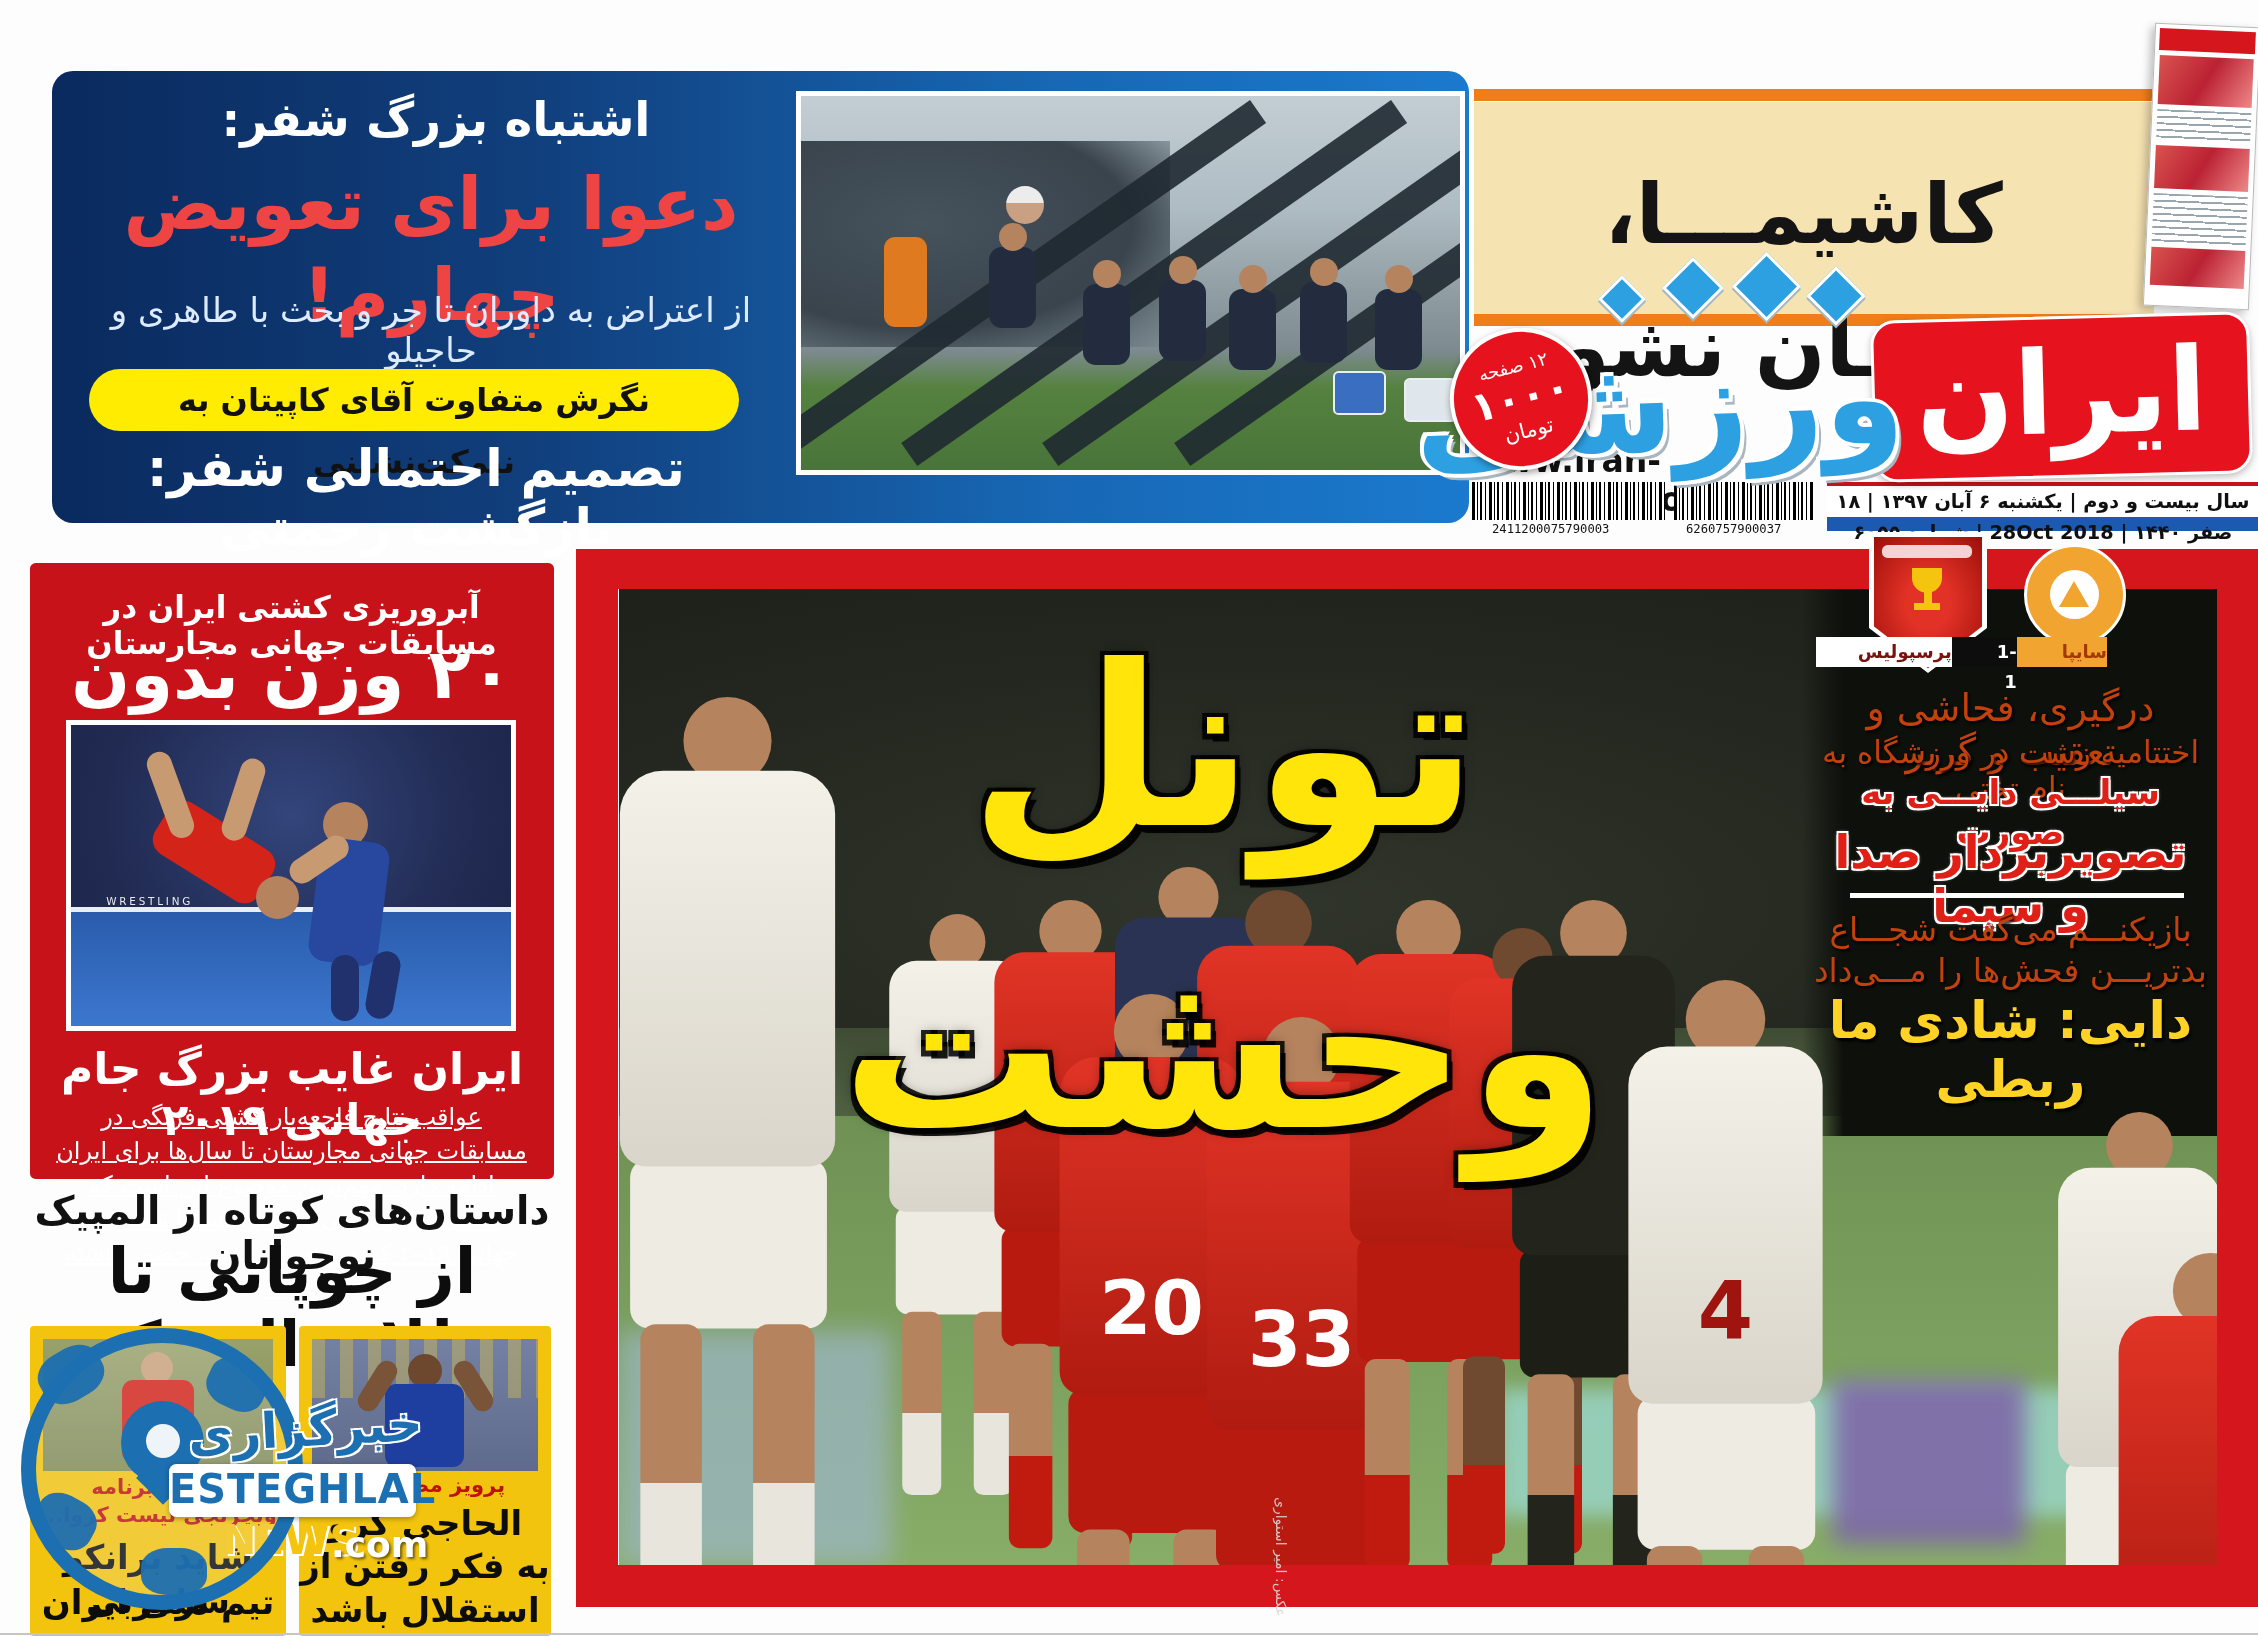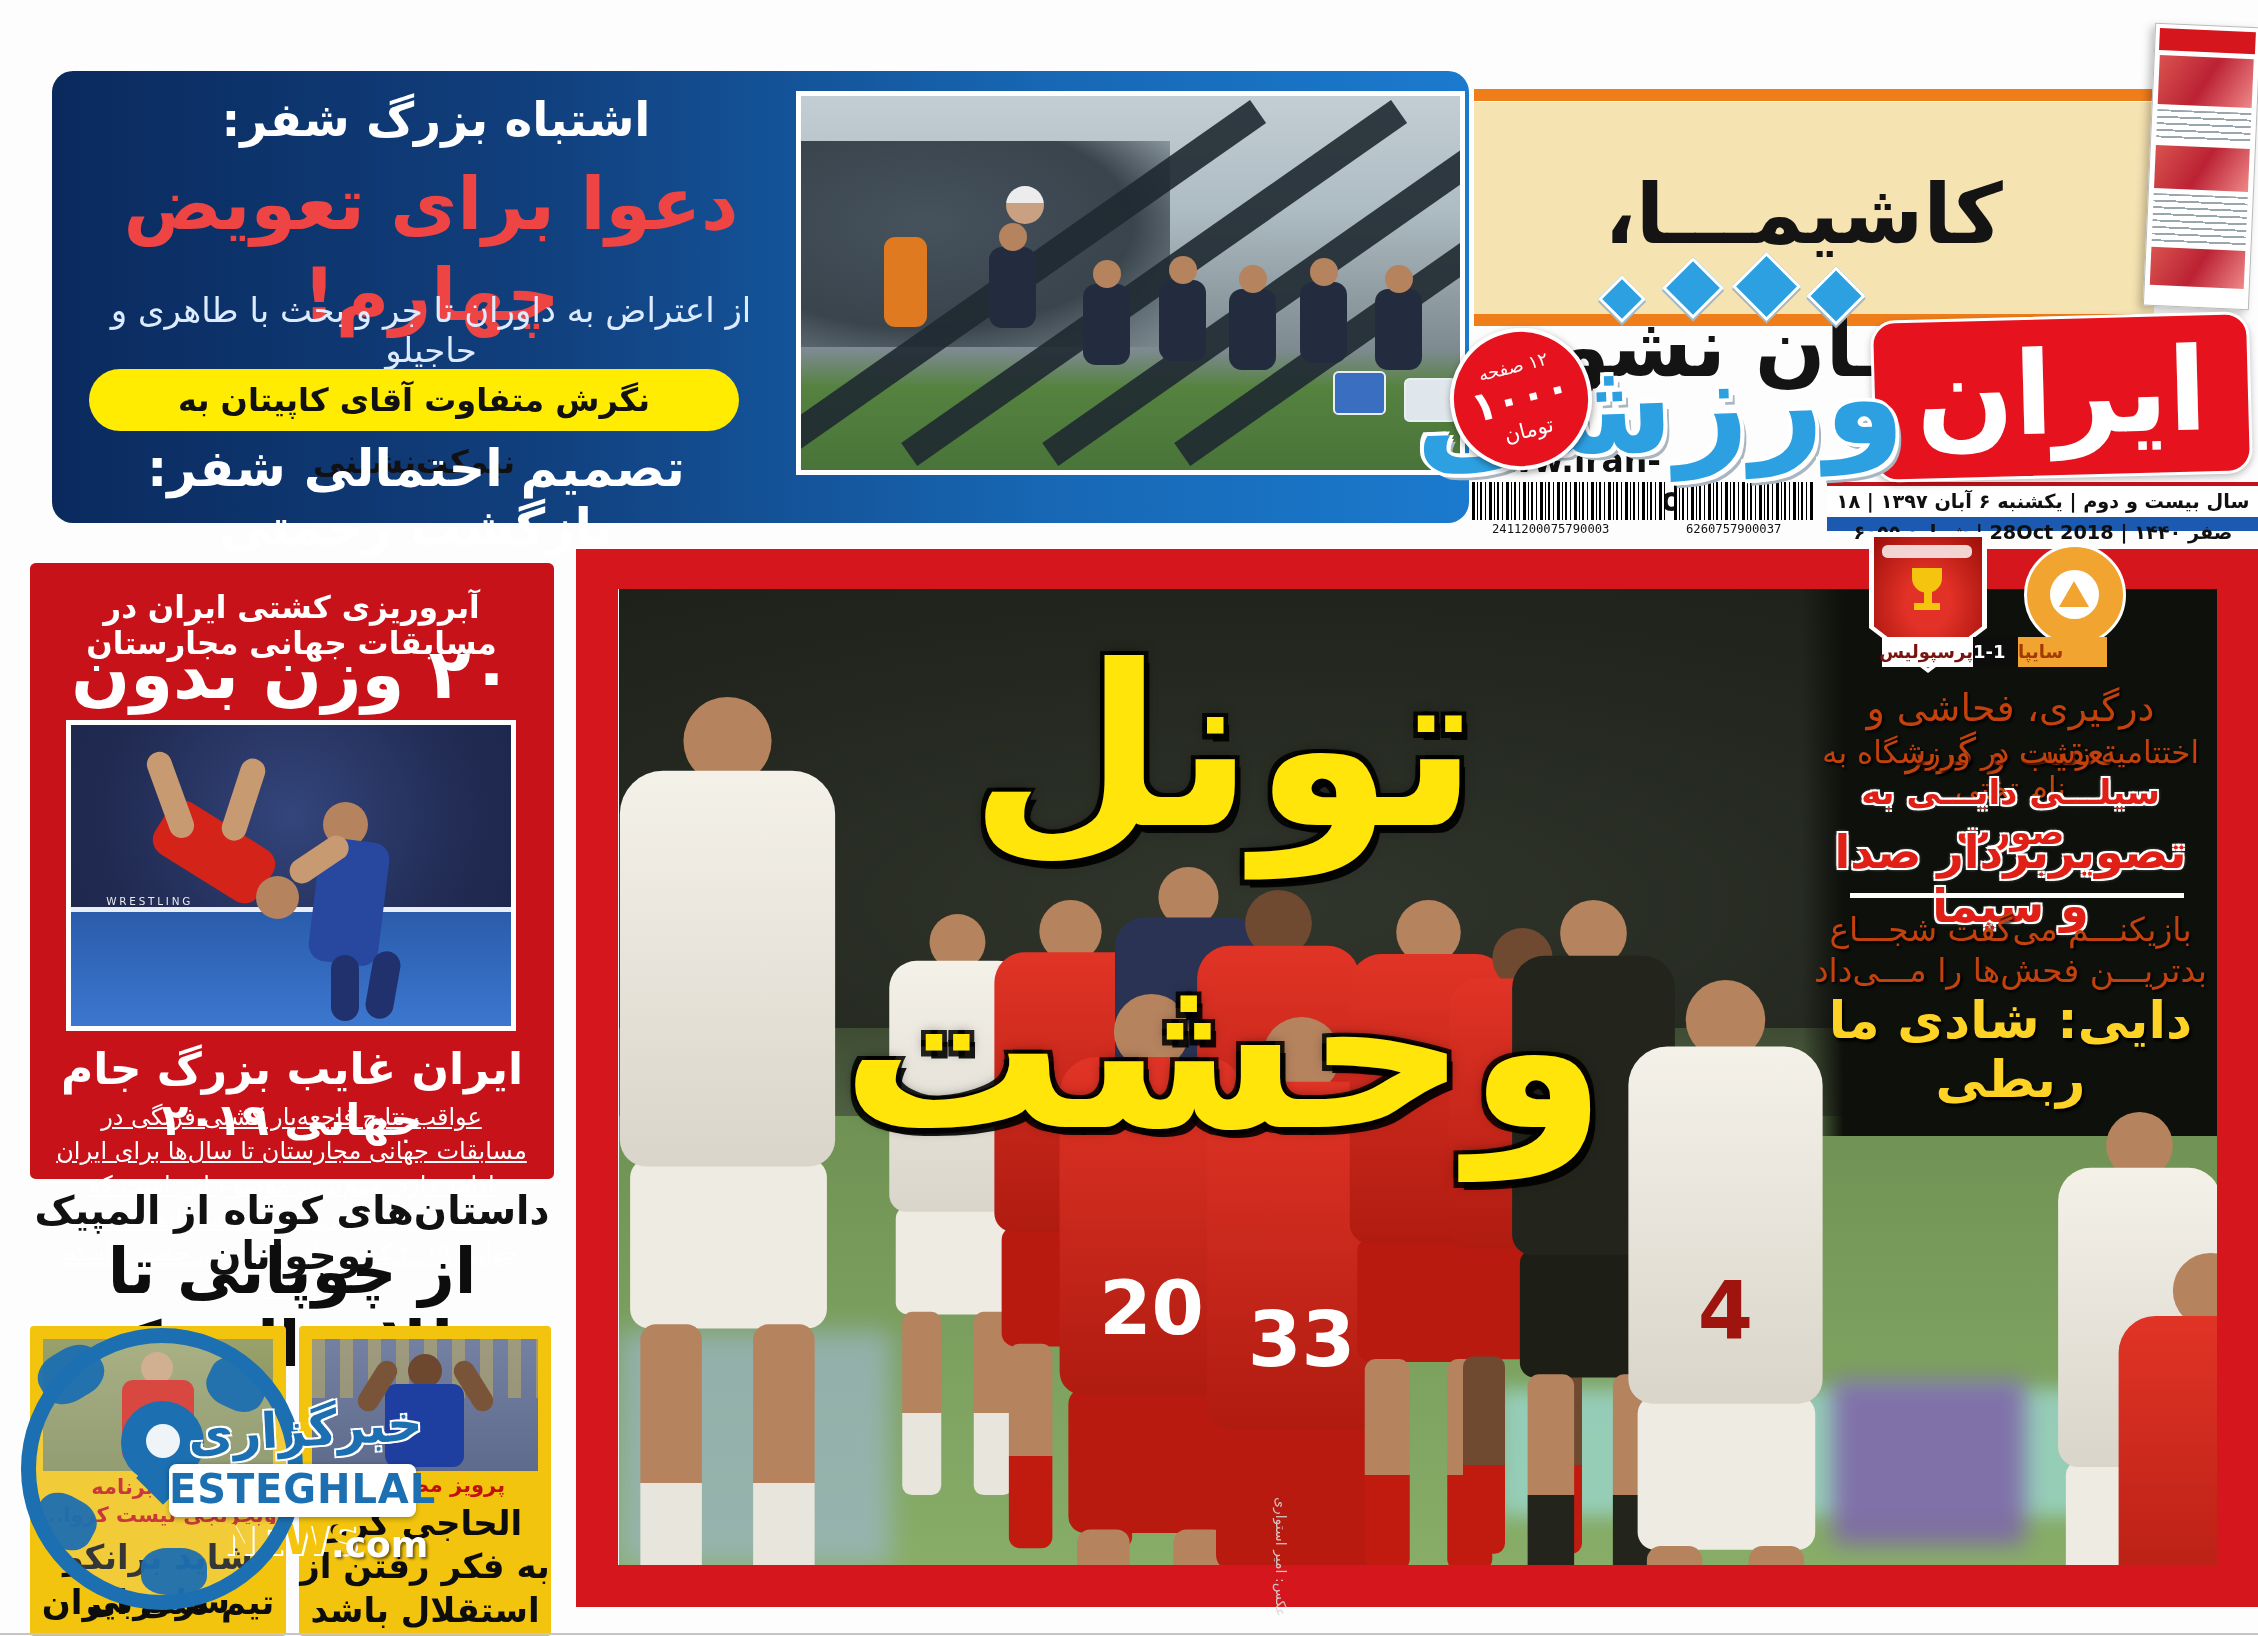--- a/index.html
+++ b/index.html
@@ -162,21 +162,21 @@
   .pp .cup{position:absolute;left:43px;top:36px;width:30px;height:24.5px;border-radius:0 0 15px 15px;background:#f5c40e;}
   .pp .stem{position:absolute;left:55px;top:58px;width:7.5px;height:13px;background:#f5c40e;}
   .pp .base{position:absolute;left:45px;top:71px;width:26px;height:6.6px;background:#f5c40e;}
   .pp .band{position:absolute;left:13px;top:13px;width:90px;height:13px;background:#f7e9e8;border-radius:5.6px;opacity:.9;}
   .sp{left:2024px;top:544px;width:102px;height:102px;border-radius:50%;background:#f2a430;border:3.8px solid #fff;
     box-sizing:border-box;z-index:6;}
   .sp .in{position:absolute;left:22.6px;top:22.6px;width:49px;height:49px;border-radius:50%;background:#fff;}
   .sp .tri{position:absolute;left:32px;top:34px;width:30px;height:26px;background:#f2a430;
     clip-path:polygon(50% 0,100% 100%,0 100%);}
   .score{left:1881px;top:637px;width:226px;height:30px;display:flex;z-index:6;font-weight:bold;}
-  .score div{height:100%;line-height:30px;text-align:left;font-size:18px;}
+  .score div{height:100%;line-height:30px;text-align:right;font-size:18px;padding-left:45px;}
   .sc-saipa{width:89px;background:#f2a430;color:#a33a06;}
   .sc-res{width:45px;background:#0d0d0d;color:#fff;direction:ltr;font-size:19px;}
   .sc-pers{width:91px;background:#fff;color:#7a1210;}
 
   .credit{left:1273px;top:1476px;height:141px;writing-mode:vertical-rl;font-size:14px;color:#d6d6d6;z-index:8;opacity:.9;}
   .bottom-rule{left:0;top:1633px;width:2259px;height:1.9px;background:#c5c5c5;}
 </style>
 </head>
 <body>
 

